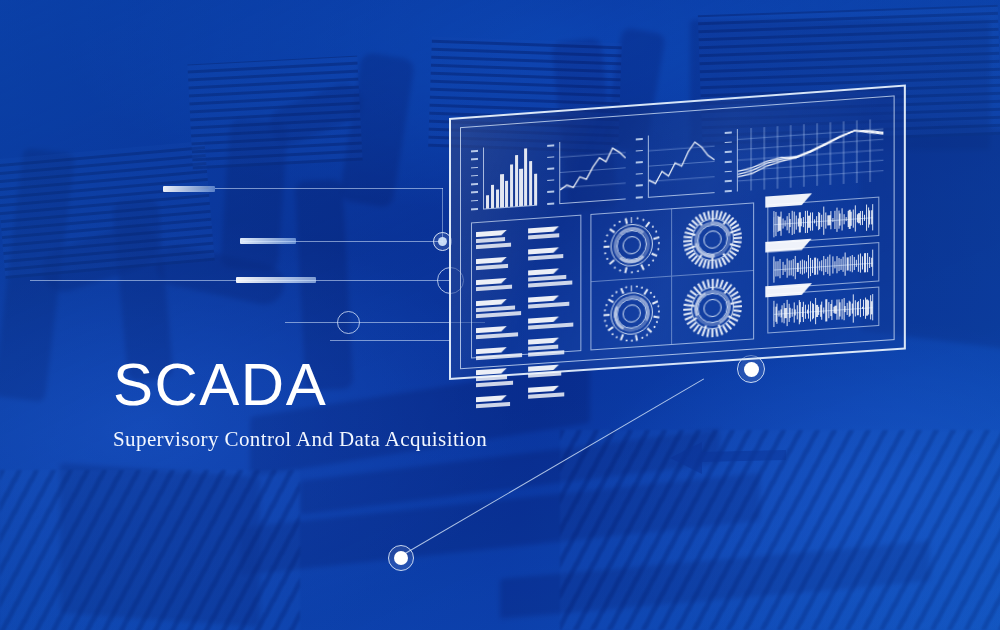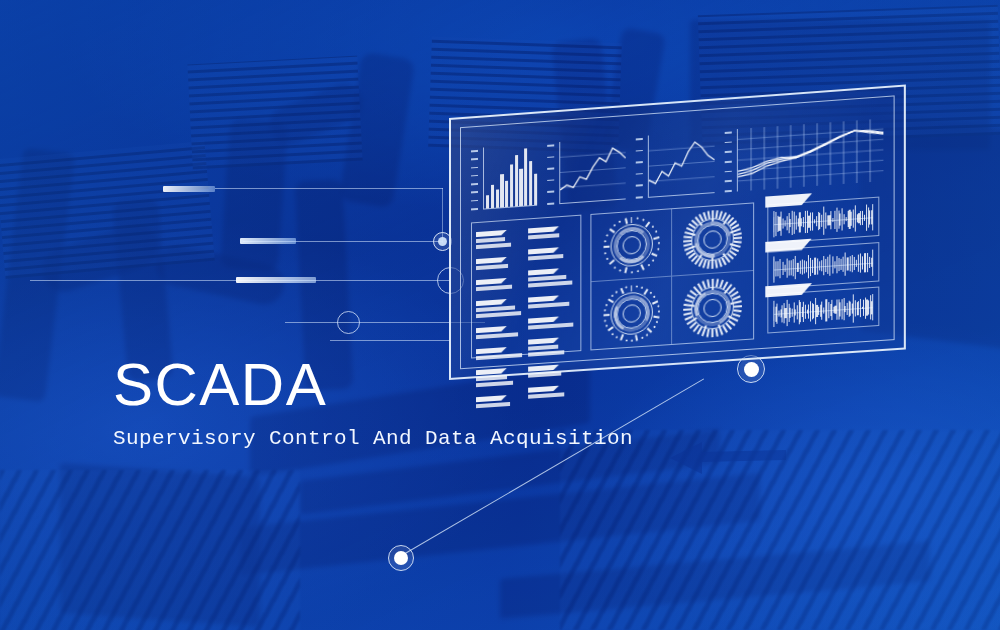--- a/index.html
+++ b/index.html
@@ -237,21 +237,21 @@
     font-family: "Liberation Sans", sans-serif;
   }
   .t-cn {
     font-size: 38px; font-weight: 400; color: #ffffff;
     letter-spacing: 3px; margin-top: 14px; line-height: 1.1;
     font-family: "DejaVu Sans", sans-serif;
   }
   .t-sub {
     font-size: 21px; font-weight: 400; color: #f2f7ff;
     letter-spacing: .4px; margin-top: 12px;
-    font-family: Liberation Mono, monospace;
+    font-family: Liberation Serif, serif;
   }
 </style>
 </head>
 <body>
 
 <div id="stage">
 
   <div class="bg-layer bg-base"></div>
 
   <div class="bg-layer bg-shapes">

